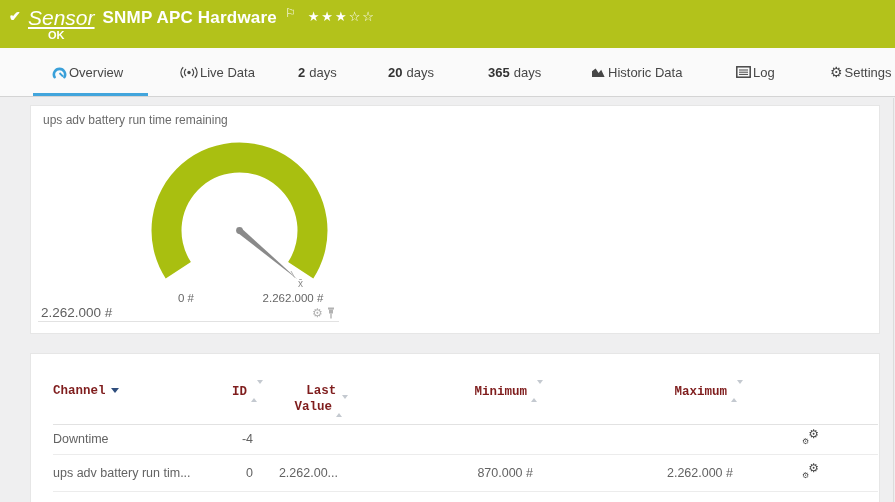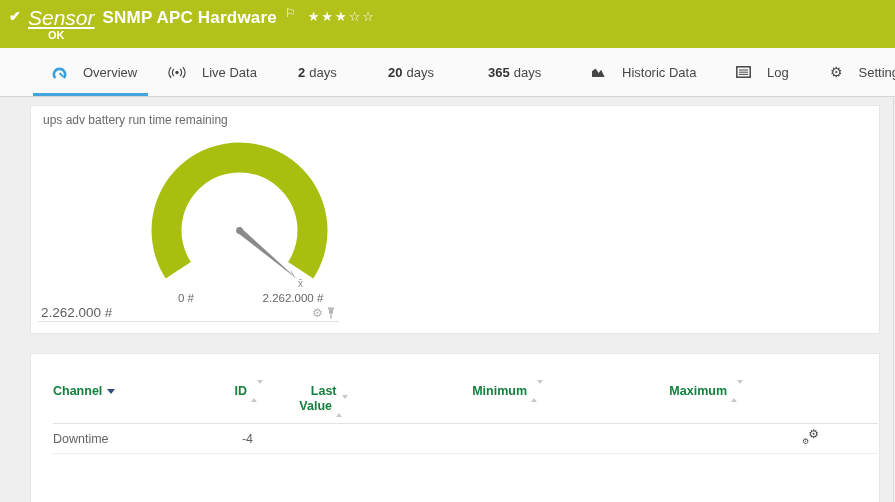--- a/index.html
+++ b/index.html
@@ -12,21 +12,21 @@
   .gb-row { position:absolute; left:28px; top:6px; display:flex; align-items:center; gap:8px; white-space:nowrap; }
   .gb-kind { font-style:italic; font-size:21px;text-decoration:underline; }
   .gb-title { font-weight:bold; font-size:17px; letter-spacing:0.2px; }
   .gb-flag { font-size:12px; margin:-10px 0 0 0; }
   .gb-stars { font-size:13px; letter-spacing:2px; margin:-4px 0 0 4px; }
   .gb-ok { position:absolute; left:48px; top:29px; font-size:11px; font-weight:bold; }
   
   .tabstrip { position:absolute; left:0; top:48px; width:895px; height:49px;
     background:#fafafa; border-bottom:1px solid #d4d4d4; }
   .tab { position:absolute; top:0; height:48px; display:flex; align-items:center;
-    gap:16px; font-size:13px; color:#474747; cursor:pointer; white-space:nowrap; }
+    gap:2px; font-size:13px; color:#474747; cursor:pointer; white-space:nowrap; }
   .tab .num { font-weight:bold; color:#333; }
   .tab.daytab { gap:4px; }
   .tab-underline { position:absolute; left:33px; top:45px; width:115px; height:3px;
     background:#42a5dc; }
   .gearglyph { font-size:14px; line-height:1; color:#474747; font-style:normal; }
   
   .content { position:absolute; left:0; top:98px; width:895px; height:404px; background:#efeff0; }
   .rightline { position:absolute; left:893px; top:98px; width:1px; height:404px; background:#dcdcdc; }
   .panel { position:relative; margin-left:30px; width:850px; background:#fff; border:1px solid #e6e6e6; }
   .panel1 { margin-top:7px; height:229px; }
@@ -38,23 +38,23 @@
   .lbl-min { left:130px; top:186px; width:50px; }
   .lbl-max { left:212px; top:186px; width:100px; }
   .gauge-bigvalue { position:absolute; left:10px; top:199px; font-size:13.5px; color:#5f5f5f; }
   .gauge-icons { position:absolute; left:281px; top:201px; display:flex; gap:4px; align-items:center; color:#b2b2b2; }
   .gauge-icons .g { font-size:12px; line-height:1; cursor:pointer; }
   .gauge-divider { position:absolute; left:7px; top:215px; width:301px; height:1px; background:#e2e2e2; }
   
   table { border-collapse:collapse; margin-left:22px; width:825px; table-layout:fixed; }
   col.c-channel{width:170px} col.c-id{width:40px} col.c-last{width:85px}
   col.c-min{width:195px} col.c-max{width:200px} col.c-edit{width:135px}
-  th { font-size:12.5px; font-weight:bold; color:#15803d; text-align:right;
+  th { font-size:12.5px; font-weight:bold; color:#7f1d1d; text-align:right;
       vertical-align:top; padding:30px 0 9px 0; border-bottom:1px solid #e2e2e2;
-      line-height:15px; cursor:pointer; }
+      line-height:15px; cursor:pointer;font-family:Liberation Mono, monospace; }
   th.h-channel { text-align:left; }
   td { font-size:12.5px; color:#636363; padding:0 10px 0 0; border-bottom:1px solid #ececec; }
   td.t-channel { text-align:left; padding:0; white-space:nowrap; overflow:hidden; }
   td.t-num { text-align:right; }
   tr.row1 td { height:30px; }
   tr.row2 td { height:37px; }
   .sorters { display:inline-block; vertical-align:middle; margin-left:4px; }
   .tri-up { width:0; height:0; border-left:3.5px solid transparent; border-right:3.5px solid transparent;
     border-bottom:4px solid #c4c9d0; margin-bottom:2px; }
   .tri-dn { width:0; height:0; border-left:3.5px solid transparent; border-right:3.5px solid transparent;
@@ -85,21 +85,21 @@
 <div class="tabstrip">
 
   <div class="tab" style="left:52px">
     <svg width="15" height="13" viewBox="0 0 15 13">
       <path d="M2.6,11.2 A5.6,5.6 0 1 1 12.4,11.2" fill="none" stroke="#3aa0d9" stroke-width="2.6" stroke-linecap="round"></path>
       <line x1="7.5" y1="7" x2="11" y2="10.5" stroke="#3aa0d9" stroke-width="1.8"></line>
     </svg>
     <span>Overview</span>
   </div>
 
-  <div class="tab" style="left:168px">
+  <div class="tab" style="left:180px">
     <svg width="18" height="13" viewBox="0 0 18 13">
       <circle cx="9" cy="6.5" r="1.7" fill="#474747"></circle>
       <path d="M6,3 A4.6,4.6 0 0 0 6,10" fill="none" stroke="#474747" stroke-width="1.2"></path>
       <path d="M3.2,1.2 A7.2,7.2 0 0 0 3.2,11.8" fill="none" stroke="#474747" stroke-width="1.2"></path>
       <path d="M12,3 A4.6,4.6 0 0 1 12,10" fill="none" stroke="#474747" stroke-width="1.2"></path>
       <path d="M14.8,1.2 A7.2,7.2 0 0 1 14.8,11.8" fill="none" stroke="#474747" stroke-width="1.2"></path>
     </svg>
     <span>Live Data</span>
   </div>
 
@@ -211,18 +211,31 @@
           <td class="t-num"></td>
           <td class="t-num"></td>
           <td class="t-num"></td>
           <td class="t-edit">
             <span class="gears">
               <span class="big">⚙</span>
               <span class="small">⚙</span>
             </span>
           </td>
         </tr>
+        <tr class="row2">
+          <td class="t-channel">ups adv battery run tim...</td>
+          <td class="t-num">0</td>
+          <td class="t-num">2.262.00...</td>
+          <td class="t-num">870.000 #</td>
+          <td class="t-num">2.262.000 #</td>
+          <td class="t-edit">
+            <span class="gears">
+              <span class="big">⚙</span>
+              <span class="small">⚙</span>
+            </span>
+          </td>
+        </tr>
       </tbody>
     </table>
   </div>
 </div>
 
 <div class="rightline"></div>
 
 </body></html>

